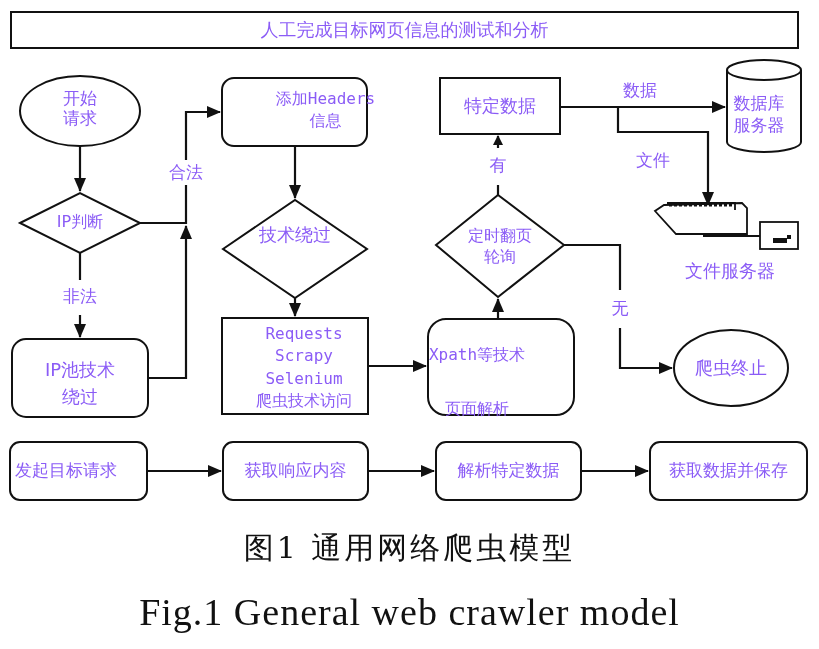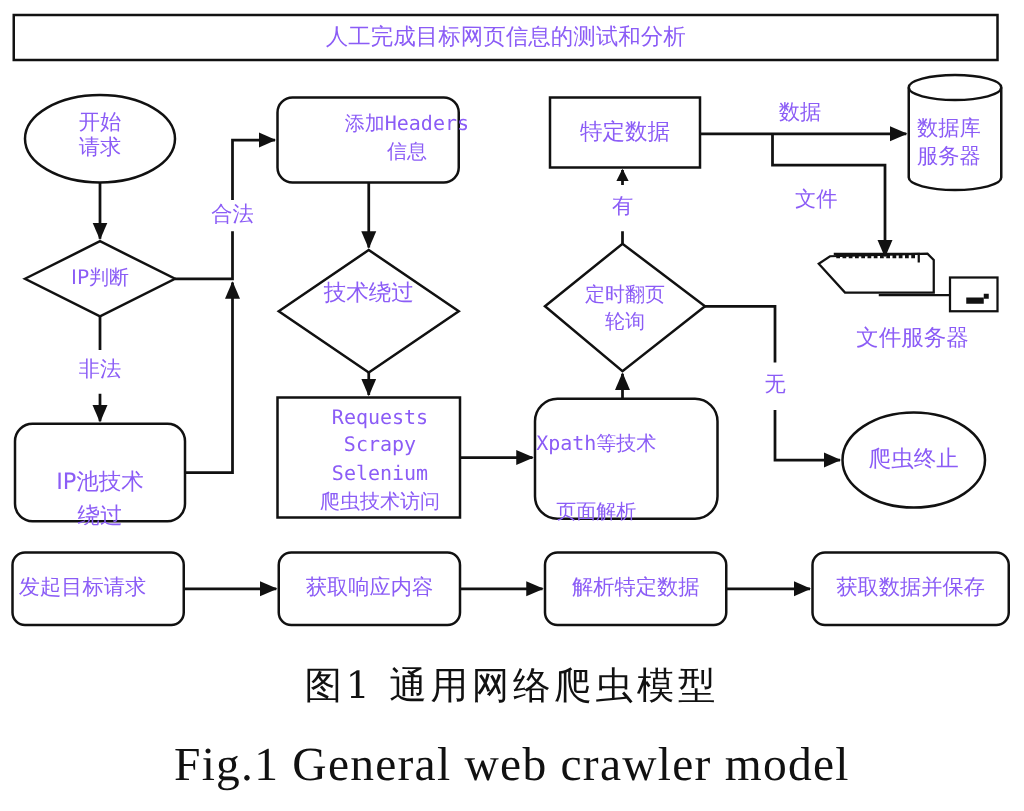--- a/index.html
+++ b/index.html
@@ -110,21 +110,21 @@
 <div class="lbl" style="left:20px;width:120px;top:88px;">
   <div>开始</div>
   <div>请求</div>
 </div>
 
 <div class="lbl" style="left:20px;width:120px;top:212px;font-size:16px;">IP判断</div>
 
 <div class="lbl" style="left:163px;width:46px;top:162px;">合法</div>
 <div class="lbl" style="left:57px;width:46px;top:286px;">非法</div>
 
-<div class="lbl" style="left:12px;width:136px;top:372px;font-size:18px;line-height:1.5;text-align:center;">
+<div class="lbl" style="left:12px;width:136px;top:356px;font-size:18px;line-height:1.5;text-align:center;">
   <div>IP池技术</div>
   <div>绕过</div>
 </div>
 
 <div class="lbl mono" style="left:222px;width:145px;top:88px;font-size:16px;line-height:1.4;margin-left:31px;">
   <div>添加Headers</div>
   <div style="font-family:'DejaVu Sans',sans-serif;">信息</div>
 </div>
 
 <div class="lbl" style="left:223px;width:144px;top:222px;font-size:18px;line-height:1.4;">

